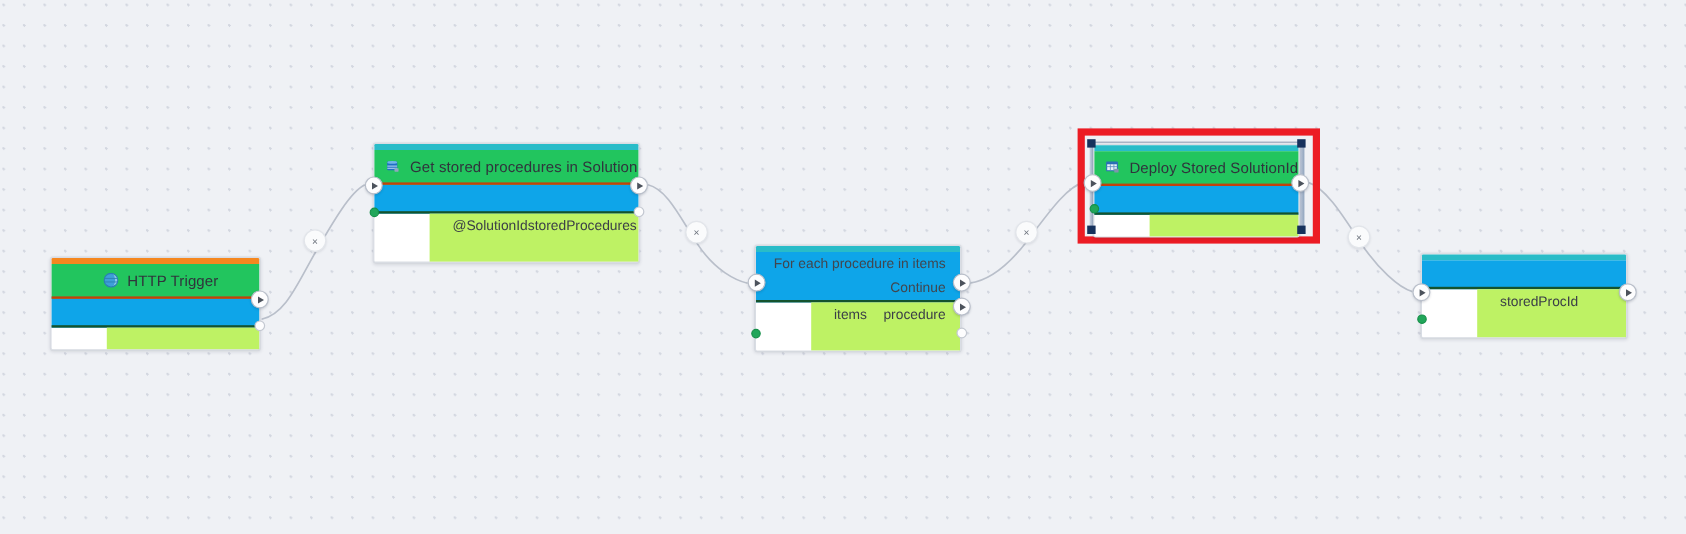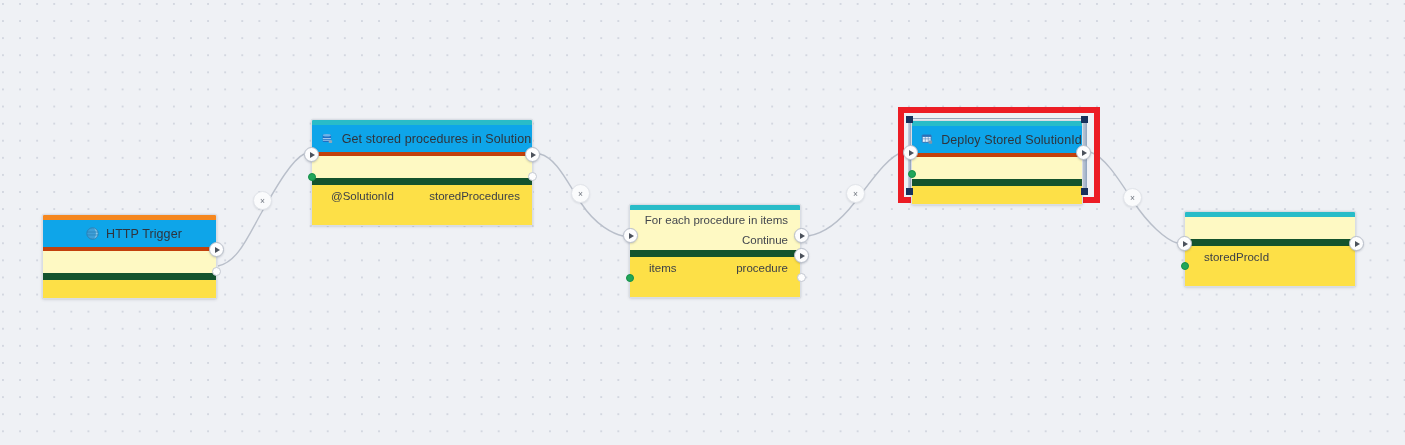--- a/index.html
+++ b/index.html
@@ -43,50 +43,51 @@
   }
   .node-title {
     height: 27px;
     display: flex;
     align-items: center;
     justify-content: center;
     gap: 7px;
     font-size: 12.5px;
     color: #30343c;
     letter-spacing: .1px;
-    background: #0ea5e9;
-    border-bottom: 4px solid #c2410c;
+    background: #22c55e;
+    border-bottom: 2px solid #c2410c;
     position: relative;
     padding-left: 8px;
   }
   .node-title .tico {
     width: 14px; height: 14px;
     display: inline-flex;
     align-items: center; justify-content: center;
     flex: 0 0 auto;
   }
   .band {
-    background: #fef9c3;
-    border-bottom: 7px solid #14532d;
+    background: #0ea5e9;
+    border-bottom: 2px solid #14532d;
     text-align: right;
   }
   .band-empty { height: 22px; }
   .band-row {
     height: 20px;
     display: flex;
     align-items: center;
     justify-content: flex-end;
     padding-right: 12px;
     font-size: 11.5px;
     color: #42464e;
     box-sizing: border-box;
   }
   .ports-area {
     position: relative;
-    background: #fde047;
+    background: #bef264;
+    margin-left: 46px;
   }
   .port-row {
     height: 22px;
     display: flex;
     align-items: center;
     justify-content: space-between;
     padding: 0 12px 0 19px;
     font-size: 11.5px;
     color: #3b3f47;
     box-sizing: border-box;

